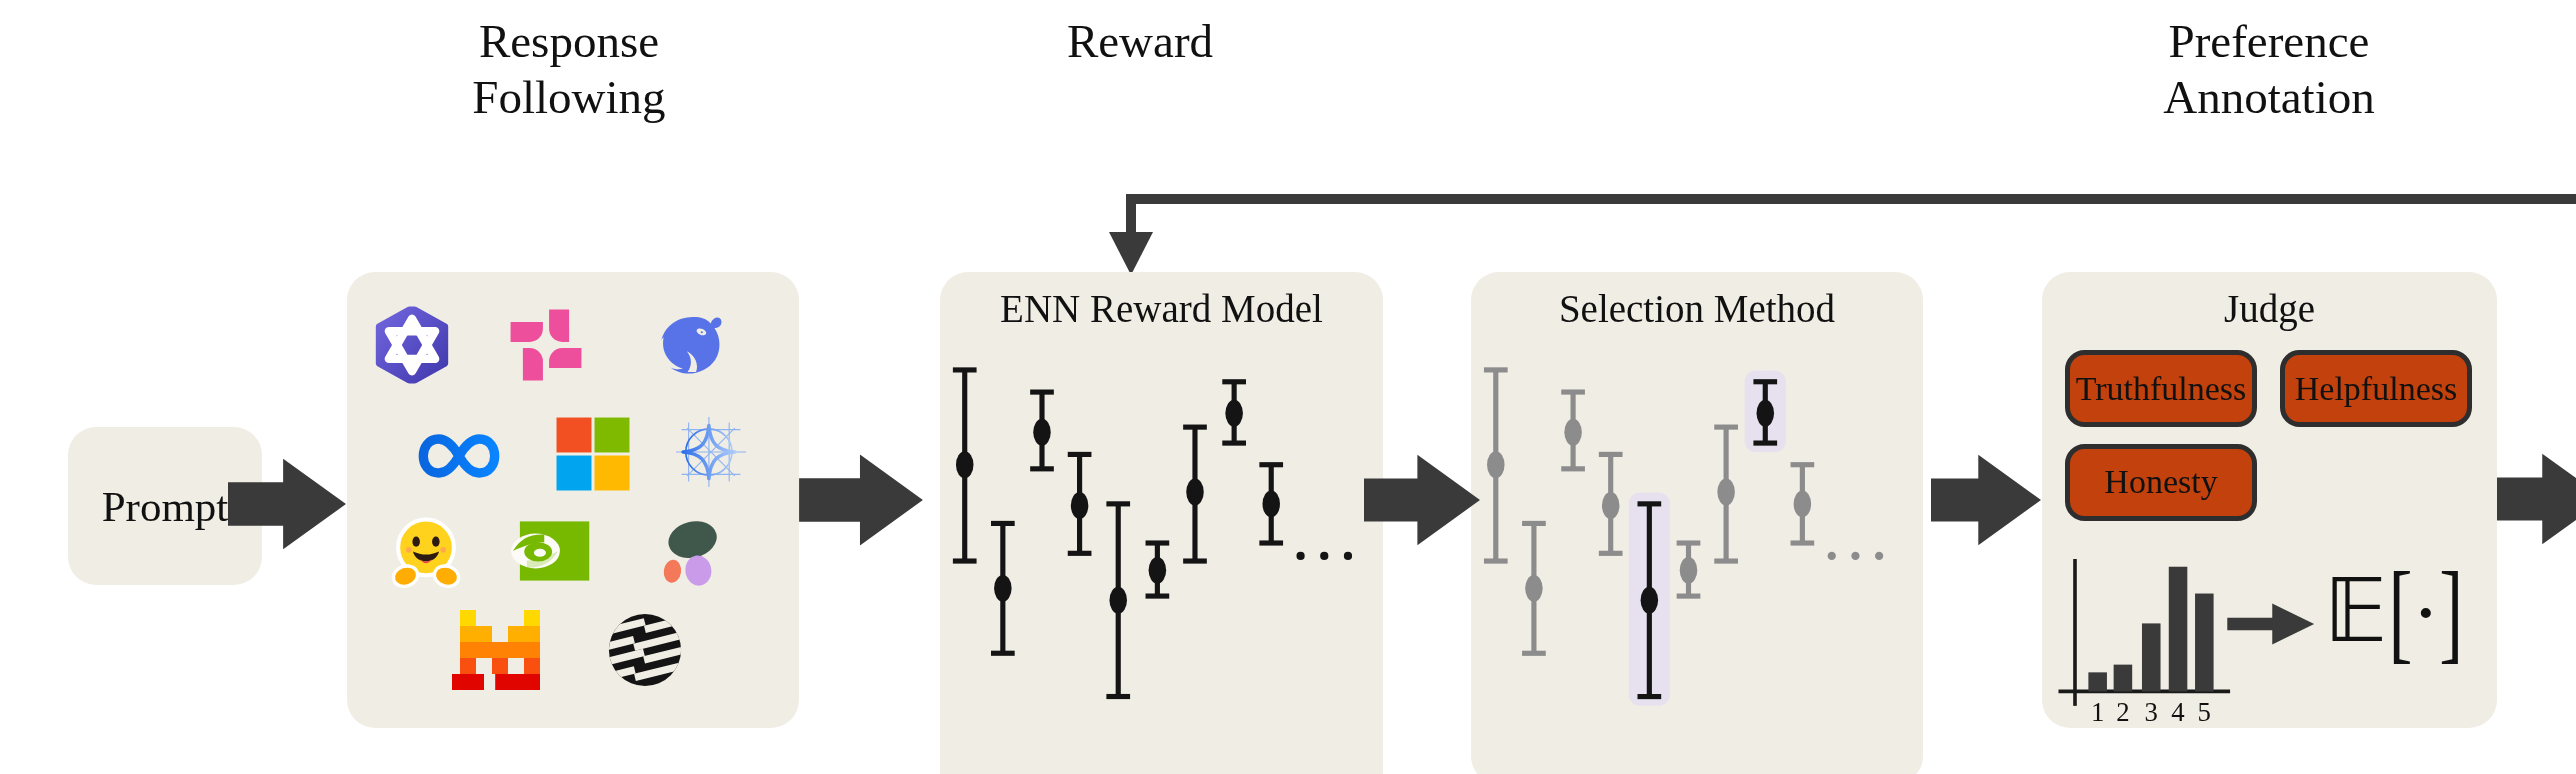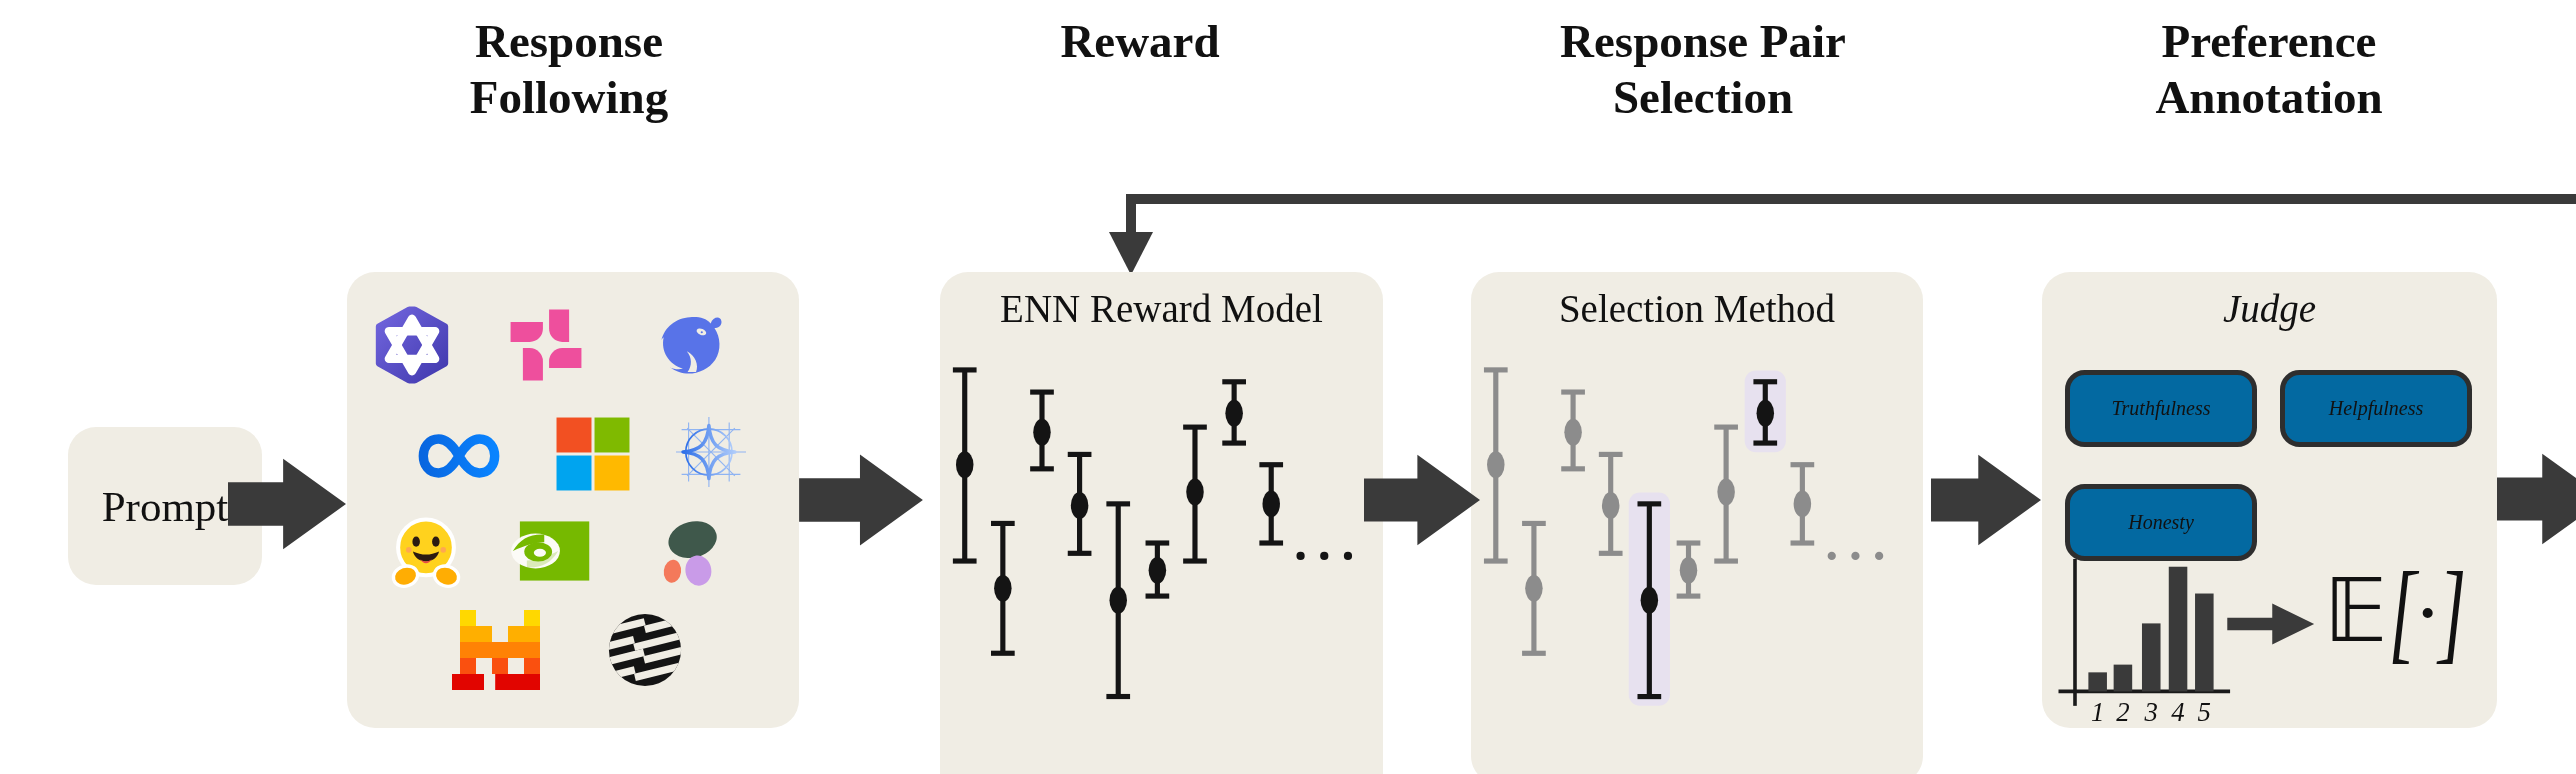--- a/index.html
+++ b/index.html
@@ -1,59 +1,55 @@
 <!DOCTYPE html>
 <html style="font-size:8.2px"><head>
 <meta charset="utf-8">
 <style>
   html,body{margin:0;padding:0;background:#ffffff;}
   .stage{position:relative;width:3020px;height:775px;background:#ffffff;overflow:hidden;
          font-family:"Liberation Serif","DejaVu Serif",serif;color:#111;}
   .step-header{position:absolute;top:14.4px;transform:translateX(-50%);text-align:center;
-               font-weight:bold;font-size:47px;line-height:1.18;white-space:nowrap;}
+               font-weight:normal;font-size:47px;line-height:1.18;white-space:nowrap;}
   .panel{position:absolute;background:#F0EDE4;border-radius:28px;}
   .panel-title{position:absolute;top:14.4px;left:0;width:100%;text-align:center;font-size:39px;}
   .prompt-box{left:36px;top:427px;width:194px;height:158px;display:flex;align-items:center;justify-content:center;font-size:43px;margin-left:32px;}
   .gen-box{left:347px;top:272px;width:452px;height:456px;}
   .enn-box{left:922px;top:272px;width:443px;height:569px;margin-left:18px;}
   .sel-box{left:1471px;top:272px;width:452px;height:512px;}
-  .judge-box{left:2042px;top:272px;width:455px;height:456px;font-style:italic;}
+  .judge-box{left:2042px;top:272px;width:455px;height:456px;}
   .logo{position:absolute;transform:translate(-50%,-50%);}
   .plot-svg,.hist-svg{position:absolute;left:0;top:0;}
   .flow-arrow{position:absolute;}
   .fb{position:absolute;background:#3A3A3A;}
   .fb-h{left:1126px;top:194px;width:1789px;height:10.3px;}
   .fb-vl{left:1126px;top:194px;width:10.3px;height:40px;}
   .fb-head{position:absolute;left:1109px;top:232px;width:0;height:0;
            border-left:22px solid transparent;border-right:22px solid transparent;border-top:43px solid #3A3A3A;}
   .pill-grid{position:absolute;left:23px;top:78px;width:409px;display:grid;
              grid-template-columns:192px 192px;grid-column-gap:23px;grid-row-gap:16.5px;}
-  .crit-pill{height:77px;background:#0369a1;border:5.7px solid #2E2E2E;border-radius:19.6px;
+  .crit-pill{height:77px;background:#c2410c;border:5.7px solid #2E2E2E;border-radius:19.6px;
              display:flex;align-items:center;justify-content:center;text-align:center;
-             font-size:20px;line-height:1.04;box-sizing:border-box;margin-top:20px;}
+             font-size:34px;line-height:1.04;box-sizing:border-box;}
   .expect{position:absolute;left:282px;top:296px;display:flex;align-items:center;}
   .bb-e{font-family:"DejaVu Sans","DejaVu Serif",sans-serif;font-size:87px;line-height:1;}
   .bracket{font-size:72px;line-height:1;transform:scaleY(1.55);margin:0 1px;}
   .cdot{font-size:62px;font-weight:bold;line-height:1;margin:0 2.1px;}
 </style>
 </head>
 <body>
 
 <div class="stage">
 
   <div class="step-header" style="left:569px">
     <div>Response</div>
     <div>Following</div>
   </div>
   <div class="step-header" style="left:1140px">
     <div>Reward</div>
-  </div>
-  <div class="step-header" style="left:1703px">
-    <div>Response Pair</div>
-    <div>Selection</div>
   </div>
   <div class="step-header" style="left:2269px">
     <div>Preference</div>
     <div>Annotation</div>
   </div>
 
   <div class="fb fb-h"></div>
   <div class="fb fb-vl"></div>
 
   <div class="fb-head"></div>

